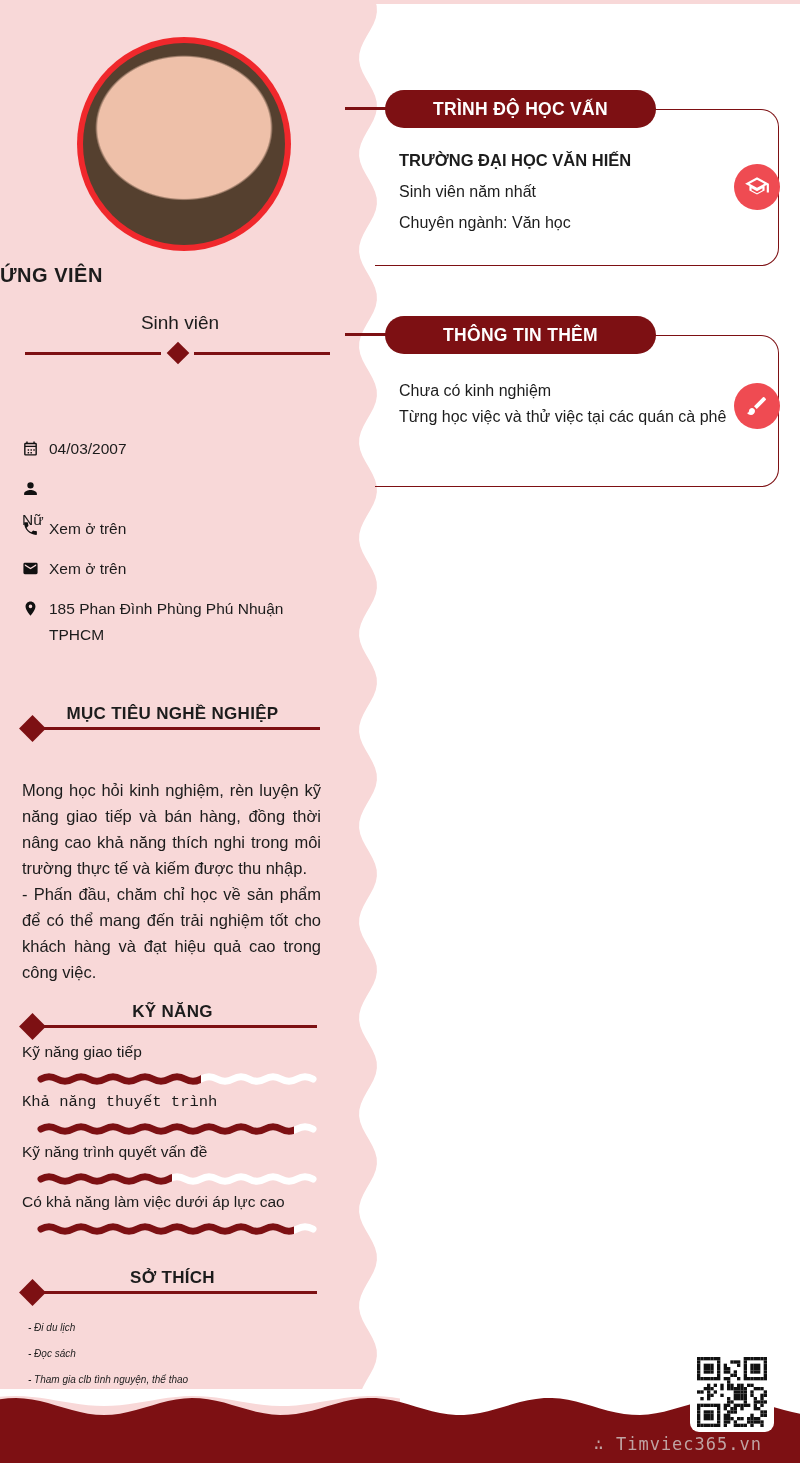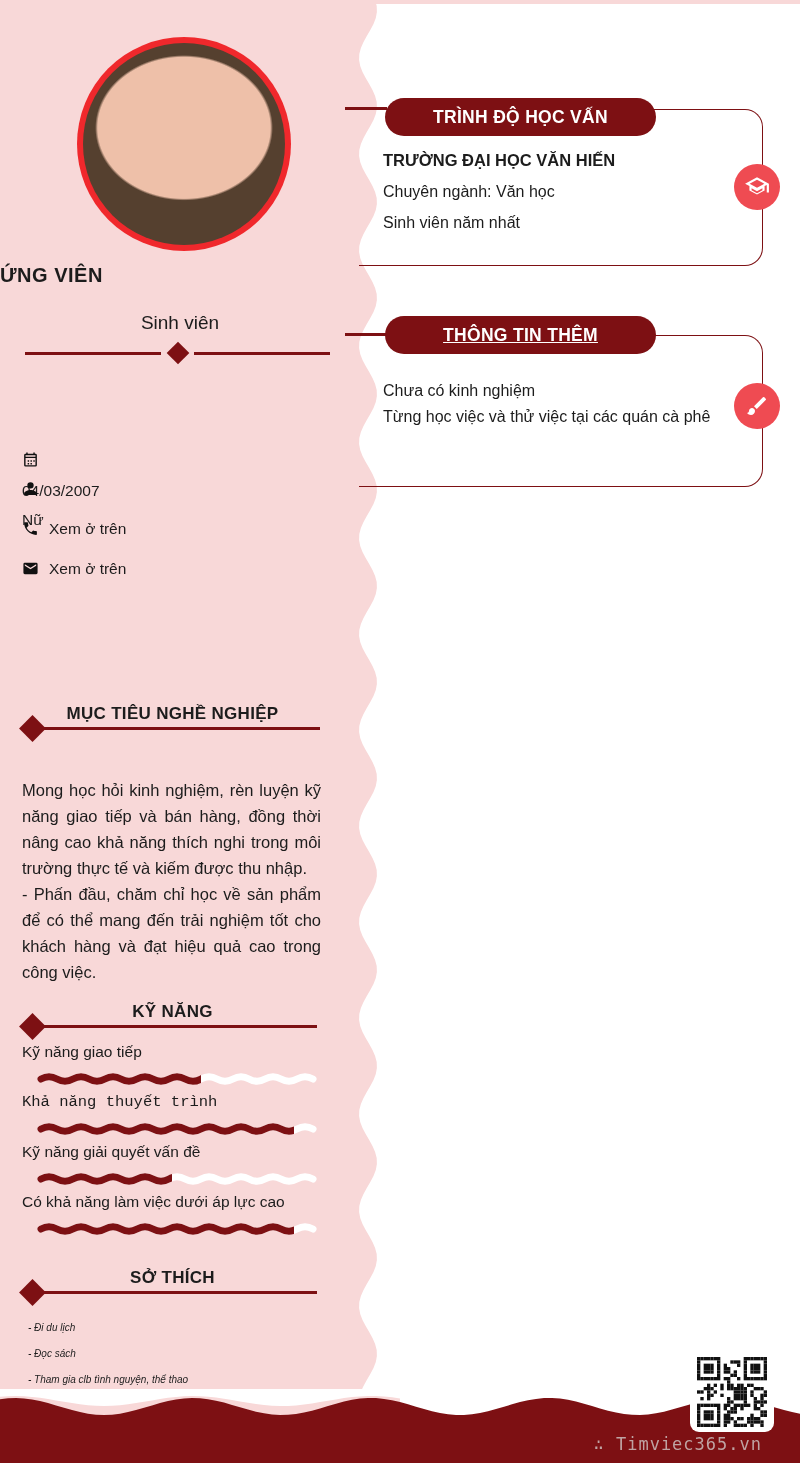--- a/index.html
+++ b/index.html
@@ -48,21 +48,21 @@
   .skillbar svg{position:absolute;left:0;top:0;}
   .fillwrap{position:absolute;left:0;top:0;height:14px;overflow:hidden;}
 
   .hobby{left:28px;width:310px;font-size:10px;line-height:26px;font-style:italic;}
 
   
   .pill{left:385px;width:271px;height:38px;background:var(--maroon);border-radius:19px;
     color:#fff;font-size:17.5px;font-weight:bold;letter-spacing:.3px;
     display:flex;align-items:center;justify-content:center;}
   .connector{background:var(--maroon);height:2.5px;left:345px;width:42px;}
-  .card{left:359px;width:404px;border:1.5px solid var(--maroon);border-left:none;
+  .card{left:375px;width:404px;border:1.5px solid var(--maroon);border-left:none;
     border-radius:0 18px 18px 0;background:transparent;}
   .card-body{position:absolute;left:24px;top:41px;width:300px;}
   .card-title{font-size:16.5px;font-weight:bold;margin-bottom:9px;}
   .card-line{font-size:16px;line-height:25px;margin-bottom:6px;}
   .badge{width:46px;height:46px;border-radius:50%;background:var(--accent);
     display:flex;align-items:center;justify-content:center;z-index:3;}
 
   
   .qr-box{left:690px;top:1351px;width:84px;height:81px;background:#fff;border-radius:9px;
     display:flex;align-items:center;justify-content:center;}
@@ -85,21 +85,21 @@
     <div class="photo"></div>
   </div>
 
   <div class="abs z2 name">ỨNG VIÊN</div>
   <div class="abs z2 subtitle">Sinh viên</div>
 
   <div class="abs z2 hline" style="left:25px;top:352px;width:136px;"></div>
   <div class="abs z2 hline" style="left:194px;top:352px;width:136px;"></div>
   <div class="abs z2 diamond" style="left:170px;top:345px;width:16px;height:16px;"></div>
 
-  <div class="abs z2 c-row" style="top:447px;flex-direction:column;">
+  <div class="abs z2 c-row" style="top:436px;">
     <svg class="c-ico" viewBox="0 0 24 24">
         <path fill="#111" d="M19 4h-1V2h-2v2H8V2H6v2H5a2 2 0 0 0-2 2v14a2 2 0 0 0 2 2h14a2 2 0 0 0 2-2V6a2 2 0 0 0-2-2zm0 16H5V10h14v10zM5 8V6h14v2H5zm3 5h2v2H8v-2zm4 0h2v2h-2v-2zm4 0h2v2h-2v-2zm-8 4h2v2H8v-2zm4 0h2v2h-2v-2z"></path>
       </svg>
     <span>04/03/2007</span>
   </div>
   <div class="abs z2 c-row" style="top:476px;flex-direction:column;">
     <svg class="c-ico" viewBox="0 0 24 24">
         <path fill="#111" d="M12 12a4.5 4.5 0 1 0-4.5-4.5A4.5 4.5 0 0 0 12 12zm0 2c-3.3 0-9 1.7-9 5v2h18v-2c0-3.3-5.7-5-9-5z"></path>
       </svg>
     <span>Nữ</span>
@@ -108,20 +108,26 @@
     <svg class="c-ico" viewBox="0 0 24 24">
         <path fill="#111" d="M6.6 10.8c1.4 2.8 3.8 5.1 6.6 6.6l2.2-2.2c.3-.3.7-.4 1-.2 1.1.4 2.3.6 3.6.6.6 0 1 .4 1 1V20c0 .6-.4 1-1 1C10.8 21 3 13.2 3 4c0-.6.4-1 1-1h3.5c.6 0 1 .4 1 1 0 1.3.2 2.5.6 3.6.1.3 0 .7-.2 1l-2.3 2.2z"></path>
       </svg>
     <span>Xem ở trên</span>
   </div>
   <div class="abs z2 c-row" style="top:556px;">
     <svg class="c-ico" viewBox="0 0 24 24">
         <path fill="#111" d="M20 4H4a2 2 0 0 0-2 2v12a2 2 0 0 0 2 2h16a2 2 0 0 0 2-2V6a2 2 0 0 0-2-2zm0 4-8 5-8-5V6l8 5 8-5v2z"></path>
       </svg>
     <span>Xem ở trên</span>
+  </div>
+  <div class="abs z2 c-row" style="top:596px;">
+    <svg class="c-ico" viewBox="0 0 24 24">
+        <path fill="#111" d="M12 2C8.1 2 5 5.1 5 9c0 5.3 7 13 7 13s7-7.7 7-13c0-3.9-3.1-7-7-7zm0 9.5A2.5 2.5 0 1 1 14.5 9 2.5 2.5 0 0 1 12 11.5z"></path>
+      </svg>
+    <span style="max-width:250px;">185 Phan Đình Phùng Phú Nhuận TPHCM</span>
   </div>
 
   <div class="abs z2 sec-head" style="top:704px;">MỤC TIÊU NGHỀ NGHIỆP</div>
   <div class="abs z2 hline" style="left:25px;top:727px;width:295px;"></div>
   <div class="abs z2 diamond" style="left:23px;top:719px;width:19px;height:19px;"></div>
   <div class="abs z2 para" style="top:765px;">
     <p>Mong học hỏi kinh nghiệm, rèn luyện kỹ năng giao tiếp và bán hàng, đồng thời nâng cao khả năng thích nghi trong môi trường thực tế và kiếm được thu nhập.</p>
     <p>- Phấn đầu, chăm chỉ học về sản phẩm để có thể mang đến trải nghiệm tốt cho khách hàng và đạt hiệu quả cao trong công việc.</p>
   </div>
 
@@ -144,21 +150,21 @@
   <div class="abs z2 skillbar" style="top:1122px;">
       <svg width="284" height="14" viewBox="0 0 284 14">
         <path d="M5,7 q8,-4.5 16,0 t16,0 t16,0 t16,0 t16,0 t16,0 t16,0 t16,0 t16,0 t16,0 t16,0 t16,0 t16,0 t16,0 t16,0 t16,0 t16,0" fill="none" stroke="#ffffff" stroke-width="7" stroke-linecap="round"></path>
       </svg>
       <div class="fillwrap" style="width:258px">
         <svg width="284" height="14" viewBox="0 0 284 14">
           <path d="M5,7 q8,-4.5 16,0 t16,0 t16,0 t16,0 t16,0 t16,0 t16,0 t16,0 t16,0 t16,0 t16,0 t16,0 t16,0 t16,0 t16,0 t16,0 t16,0" fill="none" stroke="#7D1013" stroke-width="7" stroke-linecap="round"></path>
         </svg>
       </div>
     </div>
-  <div class="abs z2 skill-label" style="top:1143px;">Kỹ năng giải quyết vấn đề</div>
+  <div class="abs z2 skill-label" style="top:1143px;">Kỹ năng trình quyết vấn đề</div>
   <div class="abs z2 skillbar" style="top:1172px;">
       <svg width="284" height="14" viewBox="0 0 284 14">
         <path d="M5,7 q8,-4.5 16,0 t16,0 t16,0 t16,0 t16,0 t16,0 t16,0 t16,0 t16,0 t16,0 t16,0 t16,0 t16,0 t16,0 t16,0 t16,0 t16,0" fill="none" stroke="#ffffff" stroke-width="7" stroke-linecap="round"></path>
       </svg>
       <div class="fillwrap" style="width:136px">
         <svg width="284" height="14" viewBox="0 0 284 14">
           <path d="M5,7 q8,-4.5 16,0 t16,0 t16,0 t16,0 t16,0 t16,0 t16,0 t16,0 t16,0 t16,0 t16,0 t16,0 t16,0 t16,0 t16,0 t16,0 t16,0" fill="none" stroke="#7D1013" stroke-width="7" stroke-linecap="round"></path>
         </svg>
       </div>
     </div>
@@ -178,39 +184,39 @@
   <div class="abs z2 hline" style="left:25px;top:1291px;width:292px;"></div>
   <div class="abs z2 diamond" style="left:23px;top:1283px;width:19px;height:19px;"></div>
   <div class="abs z2 hobby" style="top:1315px;">- Đi du lịch</div>
   <div class="abs z2 hobby" style="top:1341px;">- Đọc sách</div>
   <div class="abs z2 hobby" style="top:1367px;">- Tham gia clb tình nguyện, thể thao</div>
 
   <div class="abs z2 connector" style="top:107px;"></div>
   <div class="abs z2 card" style="top:109px;height:157px;">
     <div class="card-body">
       <div class="card-title">TRƯỜNG ĐẠI HỌC VĂN HIẾN</div>
+      <div class="card-line">Sinh viên năm nhất</div>
       <div class="card-line">Chuyên ngành: Văn học</div>
-      <div class="card-line">Sinh viên năm nhất</div>
-    </div>
-  </div>
-  <div class="abs z3 pill" style="top:98px;">TRÌNH ĐỘ HỌC VẤN</div>
+    </div>
+  </div>
+  <div class="abs z3 pill" style="top:90px;">TRÌNH ĐỘ HỌC VẤN</div>
   <div class="abs badge" style="left:734px;top:164px;">
     <svg width="26" height="26" viewBox="0 0 24 24">
         <path fill="#fff" d="M12 3 1 9l4 2.18v4L12 19l7-3.82v-4l2-1.09V17h2V9L12 3zm6.82 6L12 12.72 5.18 9 12 5.28 18.82 9zM17 14.99l-5 2.73-5-2.73v-1.81l5 2.73 5-2.73v1.81z"></path>
       </svg>
   </div>
 
   <div class="abs z2 connector" style="top:333px;"></div>
   <div class="abs z2 card" style="top:335px;height:152px;">
     <div class="card-body" style="top:42px;">
       <div class="card-line" style="margin-bottom:1px;">Chưa có kinh nghiệm</div>
       <div class="card-line" style="width:330px;">Từng học việc và thử việc tại các quán cà phê</div>
     </div>
   </div>
-  <div class="abs z3 pill" style="top:316px;text-decoration:underline;">THÔNG TIN THÊM</div>
+  <div class="abs z3 pill" style="top:316px;">THÔNG TIN THÊM</div>
   <div class="abs badge" style="left:734px;top:383px;">
     <svg width="24" height="24" viewBox="0 0 24 24">
         <path fill="#fff" d="M7 14c-1.66 0-3 1.34-3 3 0 1.31-1.16 2-2 2 .92 1.22 2.49 2 4 2 2.21 0 4-1.79 4-4 0-1.66-1.34-3-3-3zm13.71-9.37-1.34-1.34a1 1 0 0 0-1.41 0L9 12.25 11.75 15l8.96-8.96a1 1 0 0 0 0-1.41z"></path>
       </svg>
   </div>
 
   <div class="abs z3 qr-box">
     <svg id="qr" width="70" height="70" viewBox="0 0 21 21">
         <g fill="#111">
           <rect x="0" y="0" width="1" height="1"></rect>

